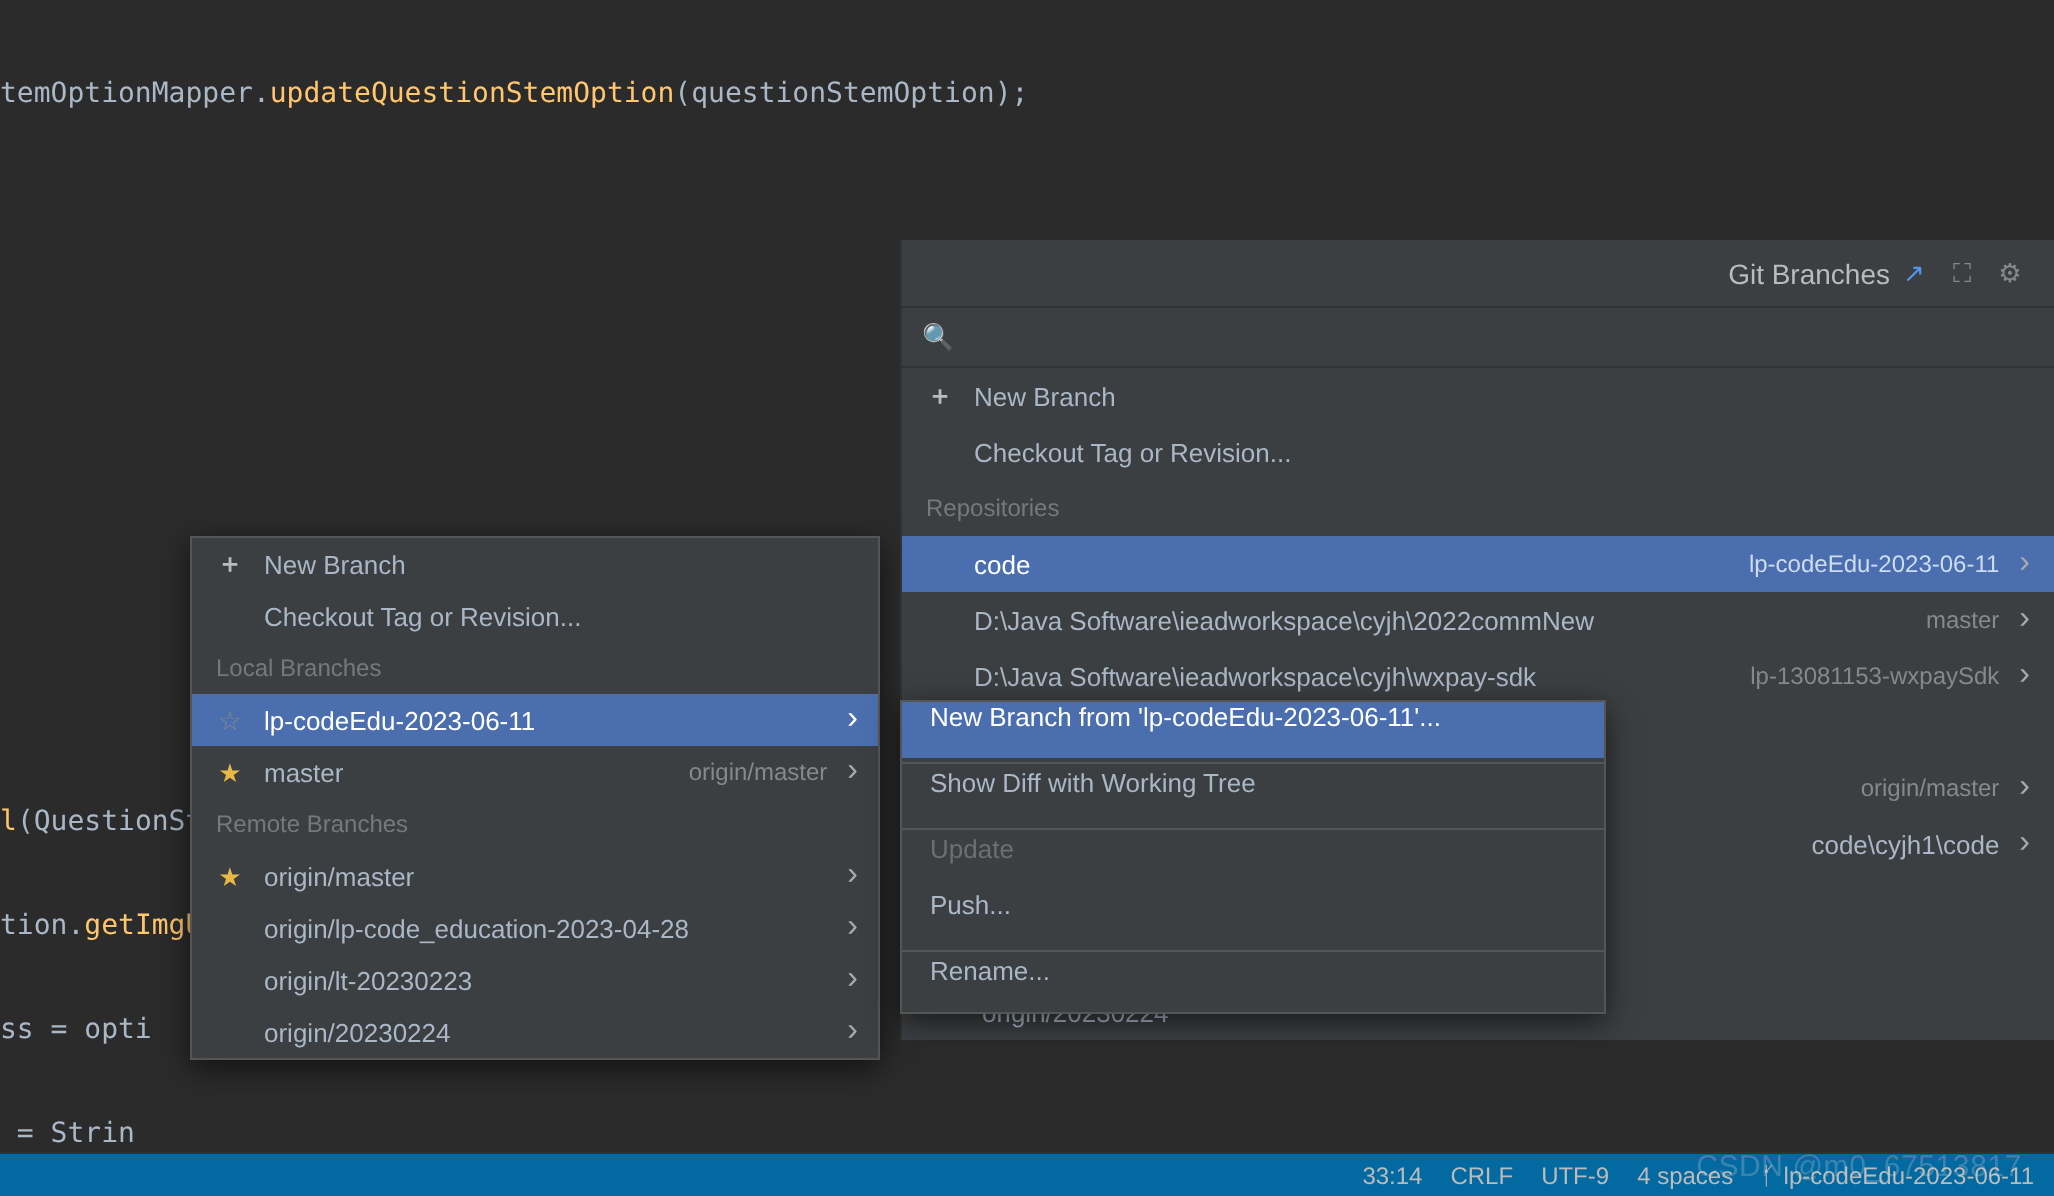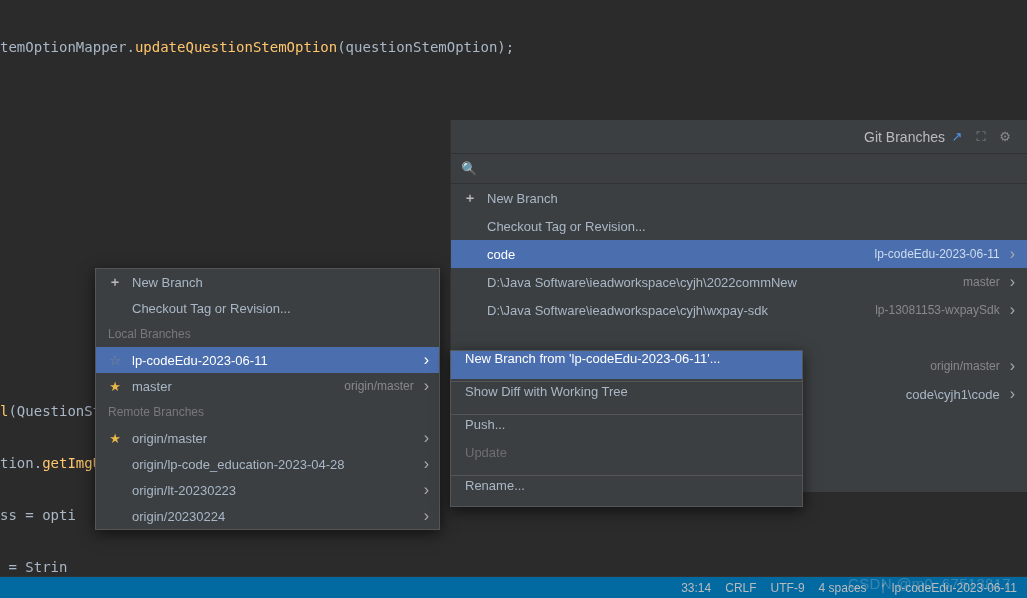--- a/index.html
+++ b/index.html
@@ -206,20 +206,23 @@
     <input placeholder="" style="">
   </div>
   <div class="row2">
     <span class="icon-plus">＋</span>
     <span class="lbl">New Branch</span>
   </div>
   <div class="row2">
     <span style="width:14px;"></span>
     <span class="lbl">Checkout Tag or Revision...</span>
   </div>
+  <div class="sect2">
+      <span>Repositories</span>
+    </div>
   <div class="row2 sel">
     <span style="width:14px;"></span>
     <span class="lbl">code</span>
     <span class="tag">lp-codeEdu-2023-06-11</span>
     <span class="chev chev-right"></span>
   </div>
   <div class="row2">
     <span style="width:14px;"></span>
     <span class="lbl">D:\Java Software\ieadworkspace\cyjh\2022commNew</span>
     <span class="tag">master</span>
@@ -251,25 +254,25 @@
 
 <div class="submenu">
   <div class="row3 sel">
       <span>New Branch from 'lp-codeEdu-2023-06-11'...</span>
     </div>
   <hr>
   <div class="row3">
       <span>Show Diff with Working Tree</span>
     </div>
   <hr>
+  <div class="row3 dis">
+      <span>Update</span>
+    </div>
   <div class="row3">
       <span>Push...</span>
-    </div>
-  <div class="row3 dis">
-      <span>Update</span>
     </div>
   <hr>
   <div class="row3">
       <span>Rename...</span>
     </div>
 </div>
 
 <div class="statusbar">
   <span>33:14</span>
   <span>CRLF</span>

